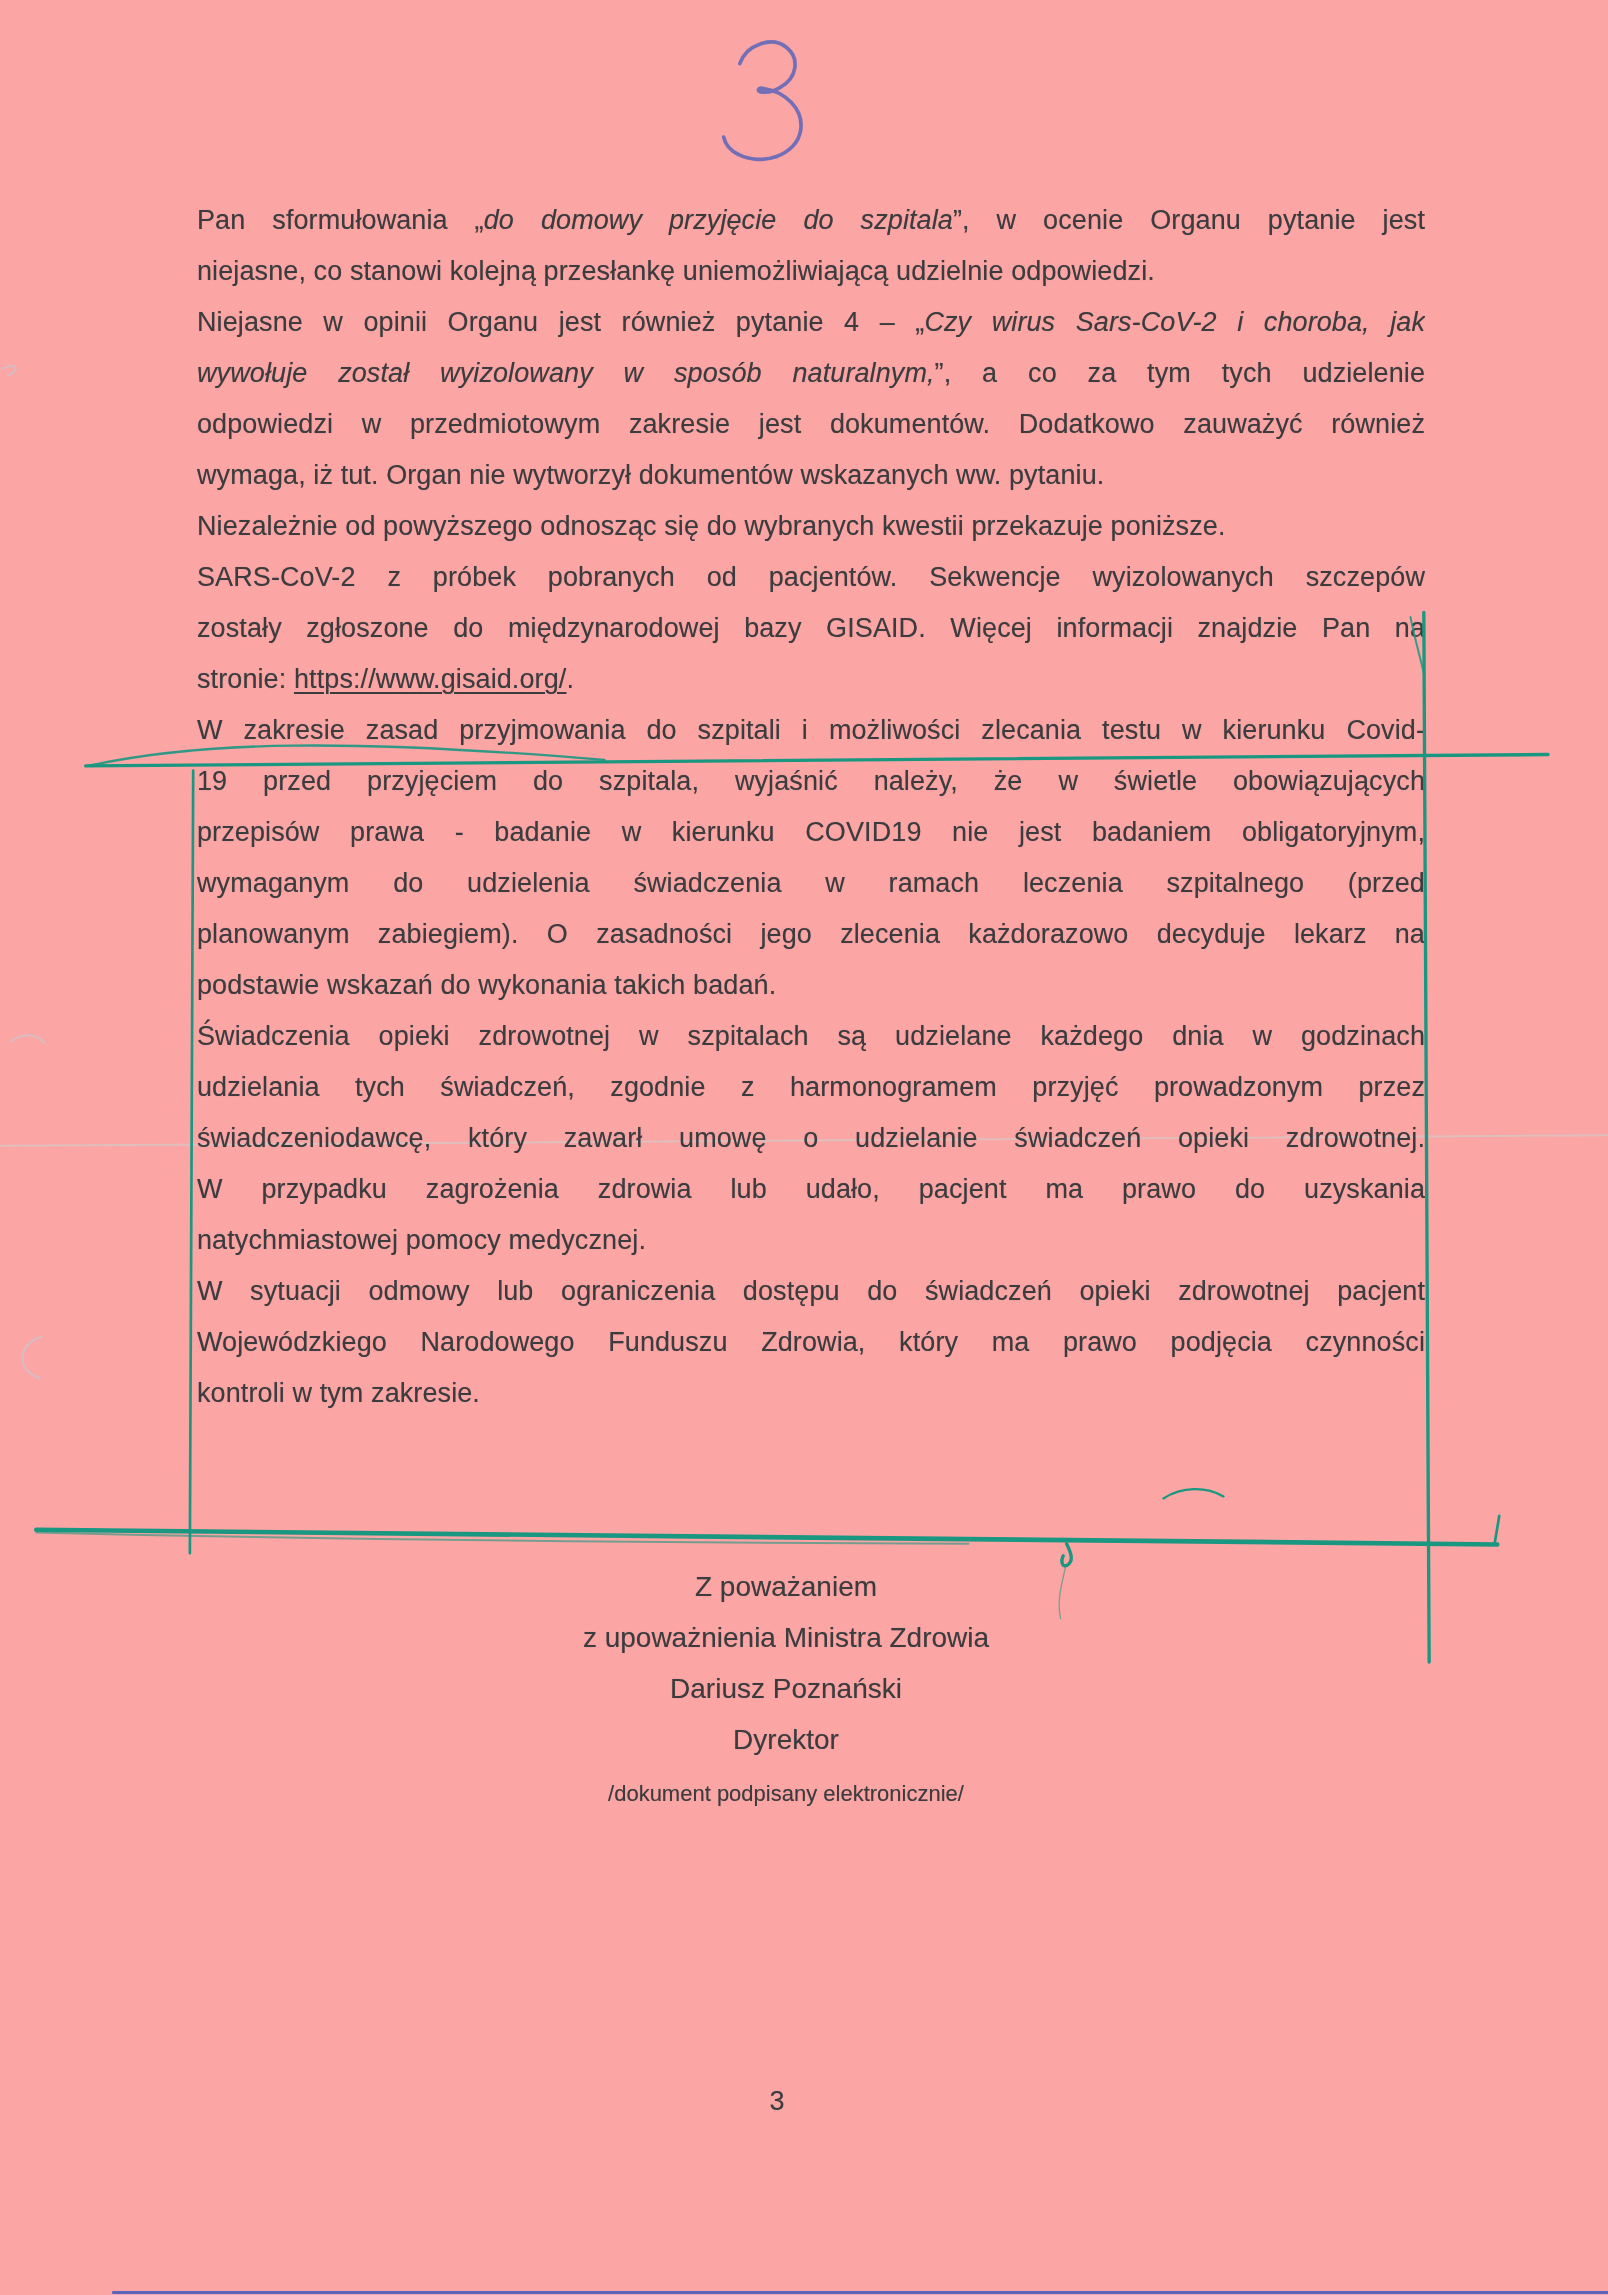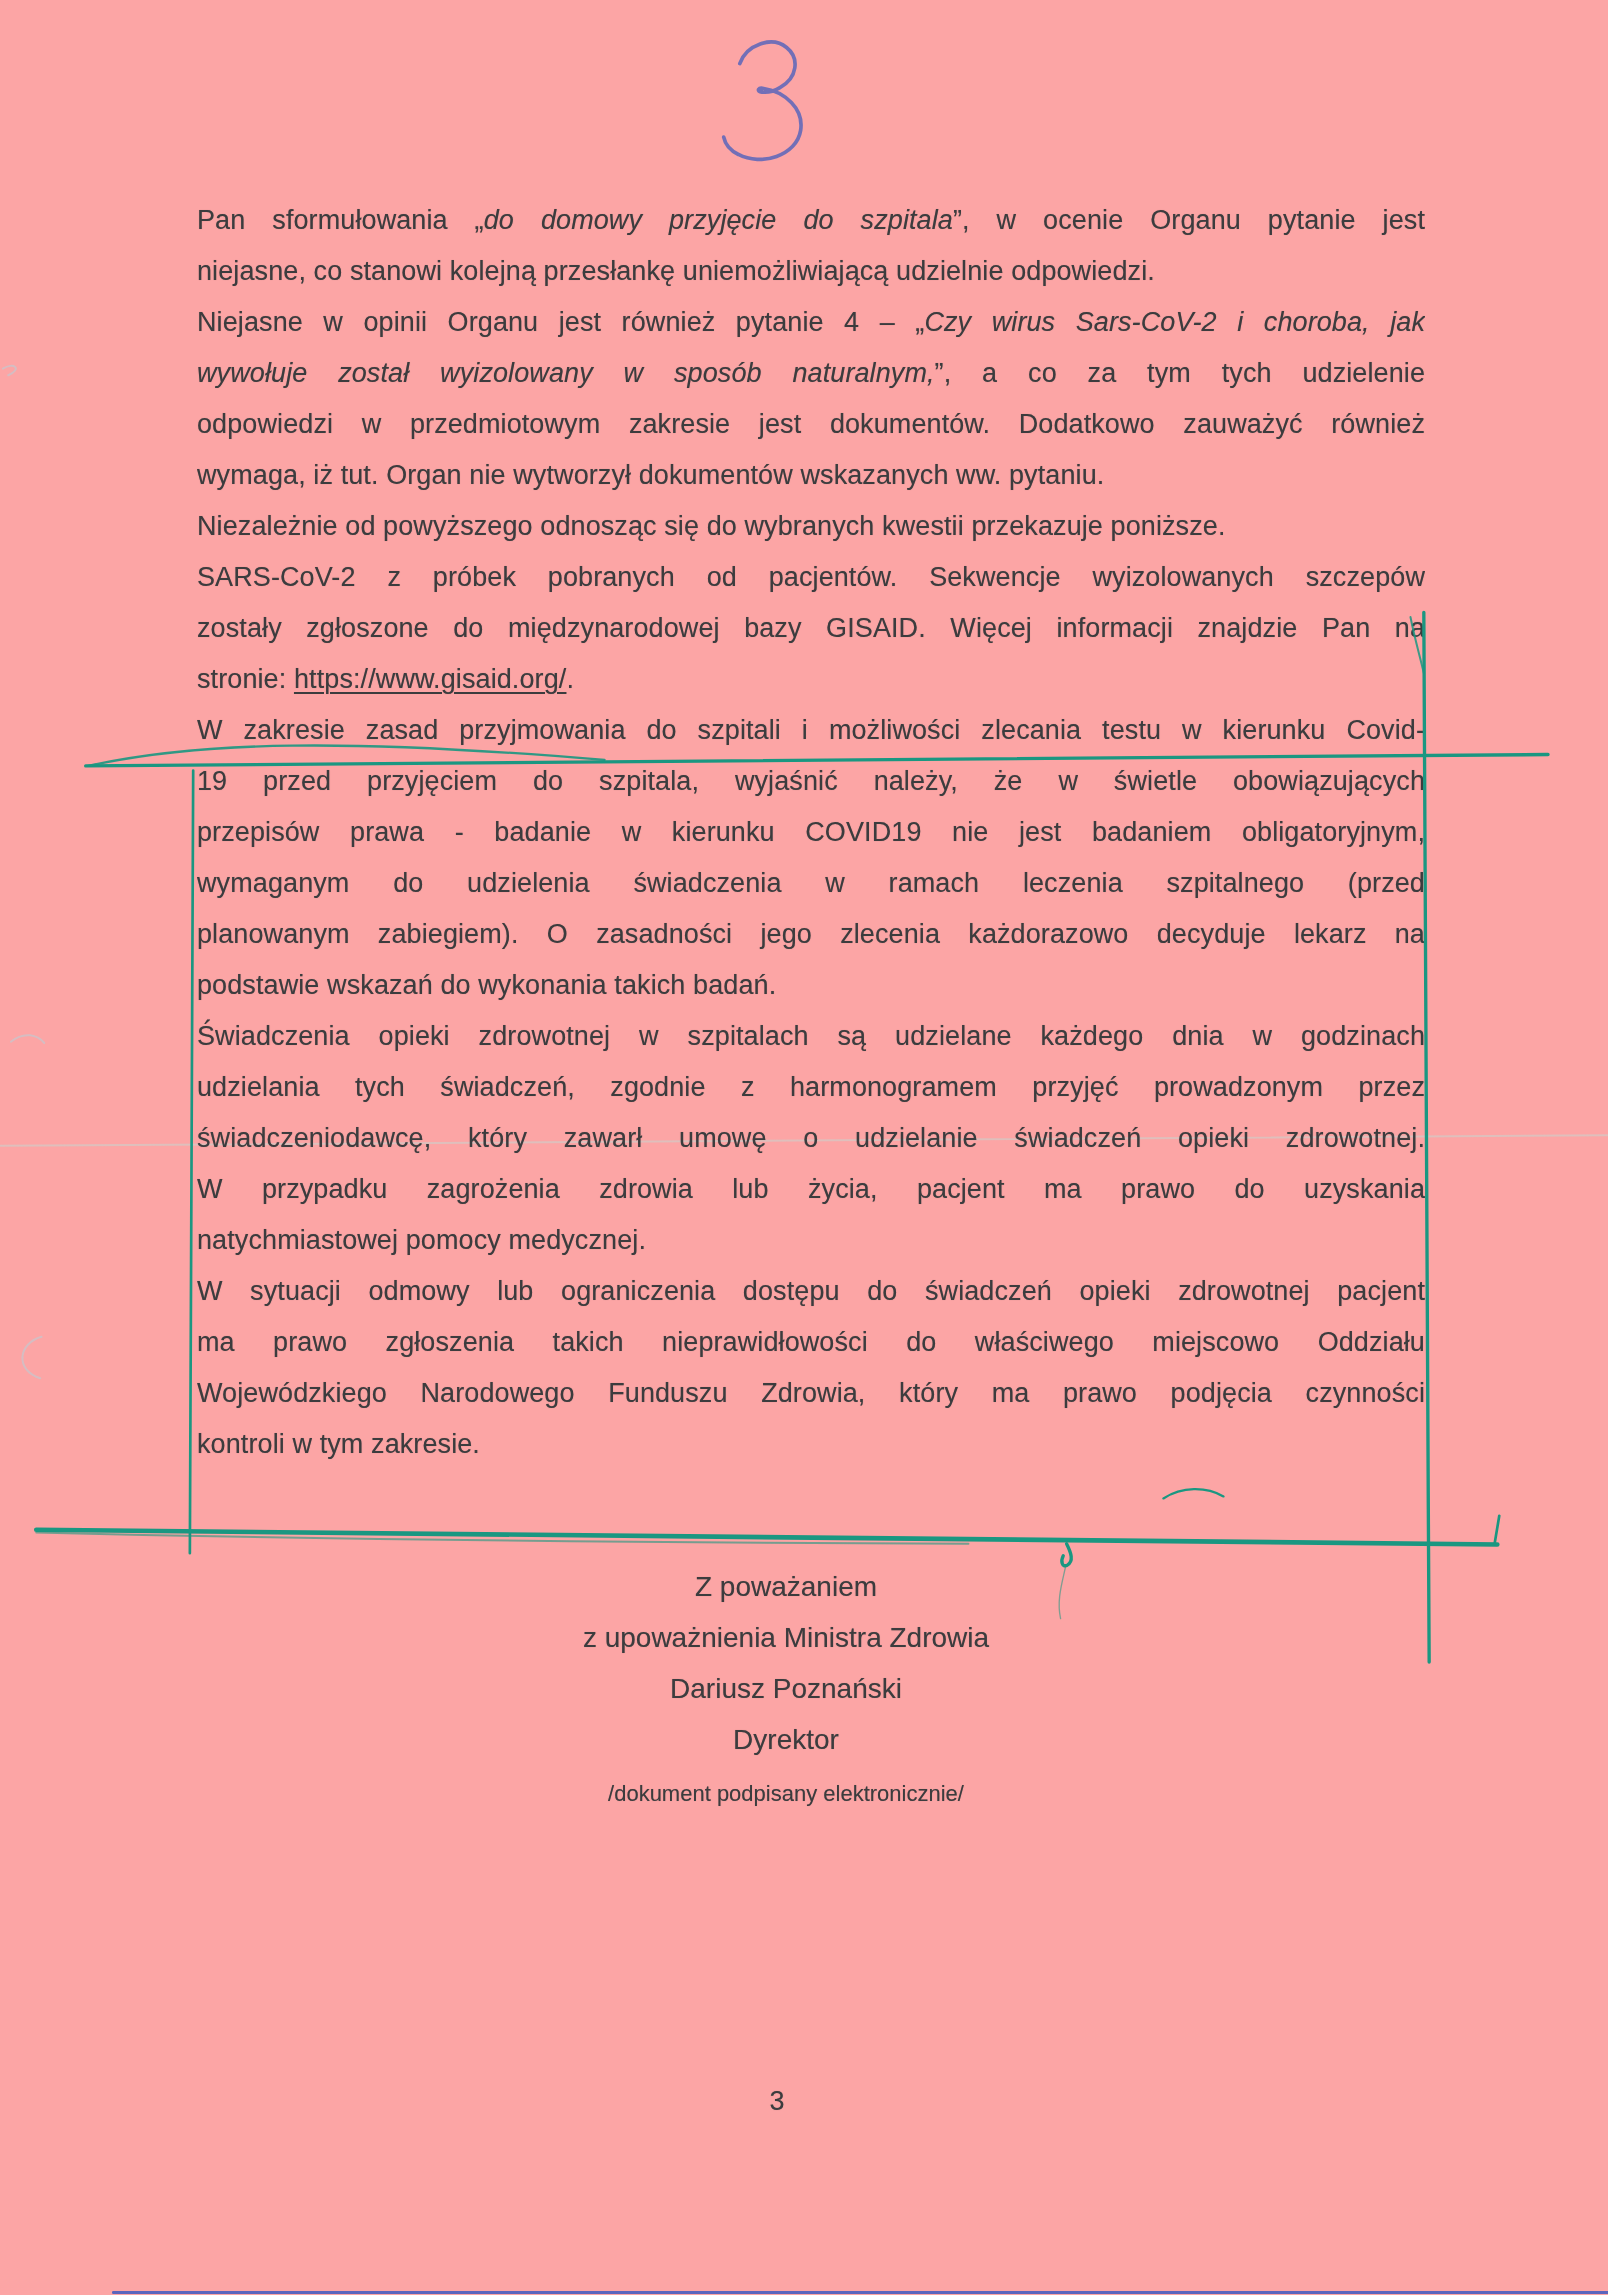--- a/index.html
+++ b/index.html
@@ -85,24 +85,23 @@
       <div class="tline lastline"><span>stronie: </span><span class="un">https://www.gisaid.org/</span><span>.</span></div>
       <div class="tline"><span>W zakresie zasad przyjmowania do szpitali i możliwości zlecania testu w kierunku Covid-</span></div>
       <div class="tline"><span>19 przed przyjęciem do szpitala, wyjaśnić należy, że w świetle obowiązujących</span></div>
       <div class="tline"><span>przepisów prawa - badanie w kierunku COVID19 nie jest badaniem obligatoryjnym,</span></div>
       <div class="tline"><span>wymaganym do udzielenia świadczenia w ramach leczenia szpitalnego (przed</span></div>
       <div class="tline"><span>planowanym zabiegiem). O zasadności jego zlecenia każdorazowo decyduje lekarz na</span></div>
       <div class="tline lastline"><span>podstawie wskazań do wykonania takich badań.</span></div>
       <div class="tline"><span>Świadczenia opieki zdrowotnej w szpitalach są udzielane każdego dnia w godzinach</span></div>
       <div class="tline"><span>udzielania tych świadczeń, zgodnie z harmonogramem przyjęć prowadzonym przez</span></div>
       <div class="tline"><span>świadczeniodawcę, który zawarł umowę o udzielanie świadczeń opieki zdrowotnej.</span></div>
-      <div class="tline"><span>W przypadku zagrożenia zdrowia lub życia, pacjent ma prawo do uzyskania</span></div>
+      <div class="tline"><span>W przypadku zagrożenia zdrowia lub udało, pacjent ma prawo do uzyskania</span></div>
       <div class="tline lastline"><span>natychmiastowej pomocy medycznej.</span></div>
       <div class="tline"><span>W sytuacji odmowy lub ograniczenia dostępu do świadczeń opieki zdrowotnej pacjent</span></div>
-      <div class="tline"><span>ma prawo zgłoszenia takich nieprawidłowości do właściwego miejscowo Oddziału</span></div>
       <div class="tline"><span>Wojewódzkiego Narodowego Funduszu Zdrowia, który ma prawo podjęcia czynności</span></div>
       <div class="tline lastline"><span>kontroli w tym zakresie.</span></div>
     </div>
 
   <svg id="green-layer" class="overlay" width="1609" height="2295" viewBox="0 0 2409 3437">
     <path class="green" stroke-width="5" d="M 128,1147 C 700,1141 1500,1137 2318,1130"></path>
     <path class="green" stroke-width="3.5" opacity="0.9" d="M 132,1147 C 300,1110 520,1106 905,1138"></path>
     <path class="green" stroke-width="4" d="M 289,1154 C 287,1500 286,1900 284,2326"></path>
     <path class="green" stroke-width="5" d="M 2132,917 C 2134,1400 2137,1950 2140,2489"></path>
     <path class="green" stroke-width="3" opacity="0.85" d="M 2112,924 C 2118,955 2126,982 2132,1008"></path>

